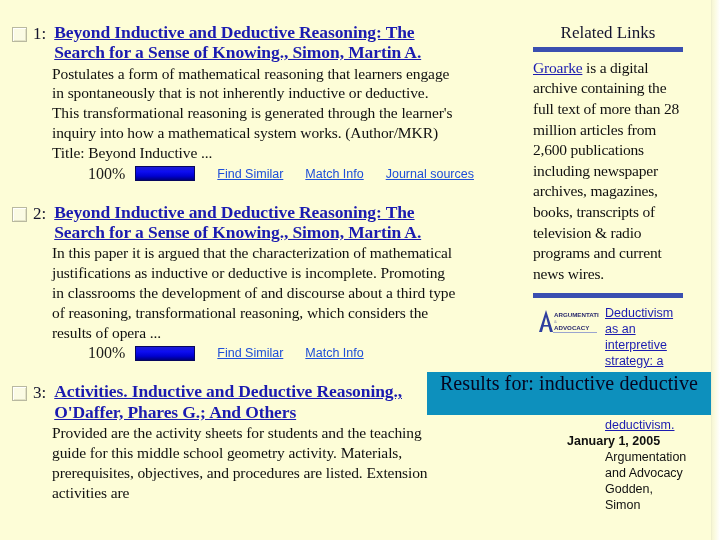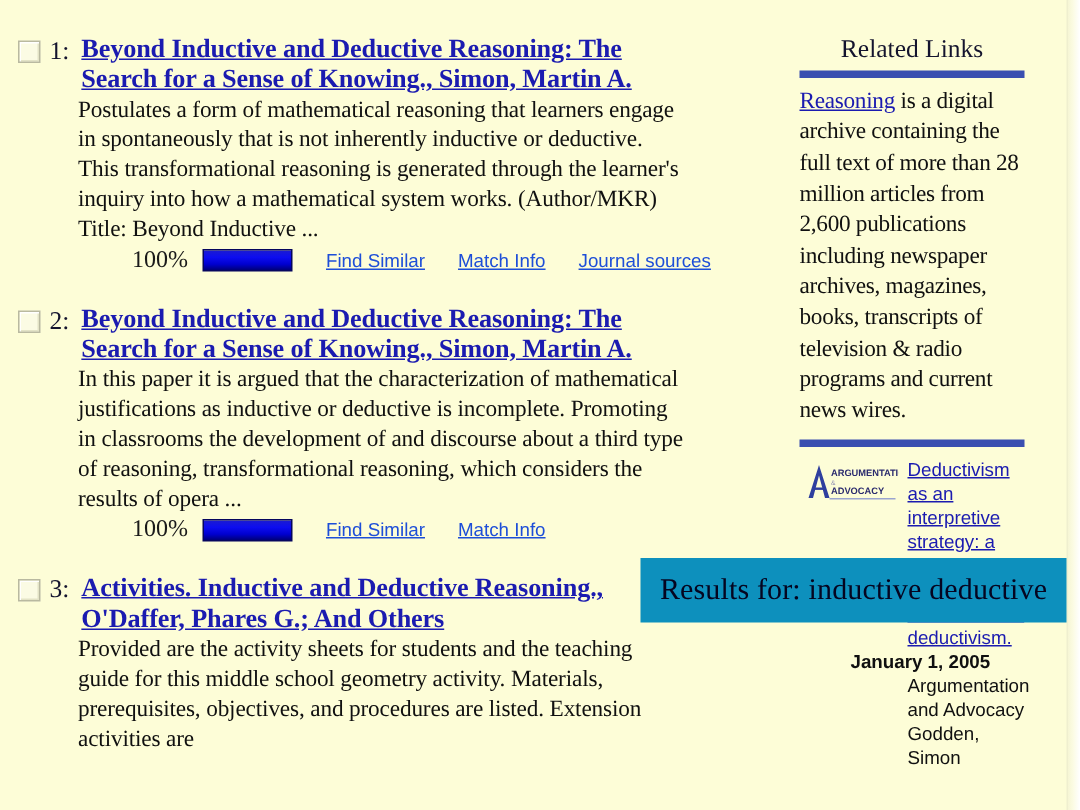--- a/index.html
+++ b/index.html
@@ -192,21 +192,20 @@
 
   
   .banner {
     position: absolute;
     left: 427px;
     top: 372px;
     width: 284px;
     height: 43px;
     background: #0d90bd;
     display: flex;
-    align-items: center;
     justify-content: center;
     z-index: 10;
   }
   .banner-text {
     font-family: "Liberation Serif", serif;
     font-size: 20px;
     color: #050520;
     white-space: nowrap;
     letter-spacing: 0.1px;
   }
@@ -260,21 +259,21 @@
         <a class="result-title">Activities. Inductive and Deductive Reasoning., O'Daffer, Phares G.; And Others</a>
       </div>
       <div class="result-body">Provided are the activity sheets for students and the teaching guide for this middle school geometry activity. Materials, prerequisites, objectives, and procedures are listed. Extension activities are</div>
     </div>
 
   </div>
 
   <div class="sidebar">
     <div class="sb-title">Related Links</div>
     <div class="sb-rule"></div>
-    <div class="sb-text"><a class="inline-link">Reasoning</a><span> is a digital archive containing the full text of more than 28 million articles from 2,600 publications including newspaper archives, magazines, books, transcripts of television &amp; radio programs and current news wires.</span></div>
+    <div class="sb-text"><a class="inline-link">Groarke</a><span> is a digital archive containing the full text of more than 28 million articles from 2,600 publications including newspaper archives, magazines, books, transcripts of television &amp; radio programs and current news wires.</span></div>
     <div class="sb-rule2"></div>
 
     <div class="promo">
       <div class="promo-logo">
         <svg width="66" height="30" viewBox="0 0 66 30" xmlns="http://www.w3.org/2000/svg">
           <rect x="0" y="0" width="66" height="30" fill="#fdfdd7"></rect>
           <path d="M6 25 L13 3 L20 25 L17 25 L13 10 L9 25 Z" fill="#2f3f9e"></path>
           <rect x="8.5" y="18" width="9" height="1.6" fill="#2f3f9e"></rect>
           <text x="21" y="10" font-family="Liberation Sans, sans-serif" font-size="6.2" font-weight="bold" fill="#2b2b6e">ARGUMENTATION</text>
           <text x="21" y="16" font-family="Liberation Sans, sans-serif" font-size="4.4" fill="#8a8ab0">&amp;</text>

